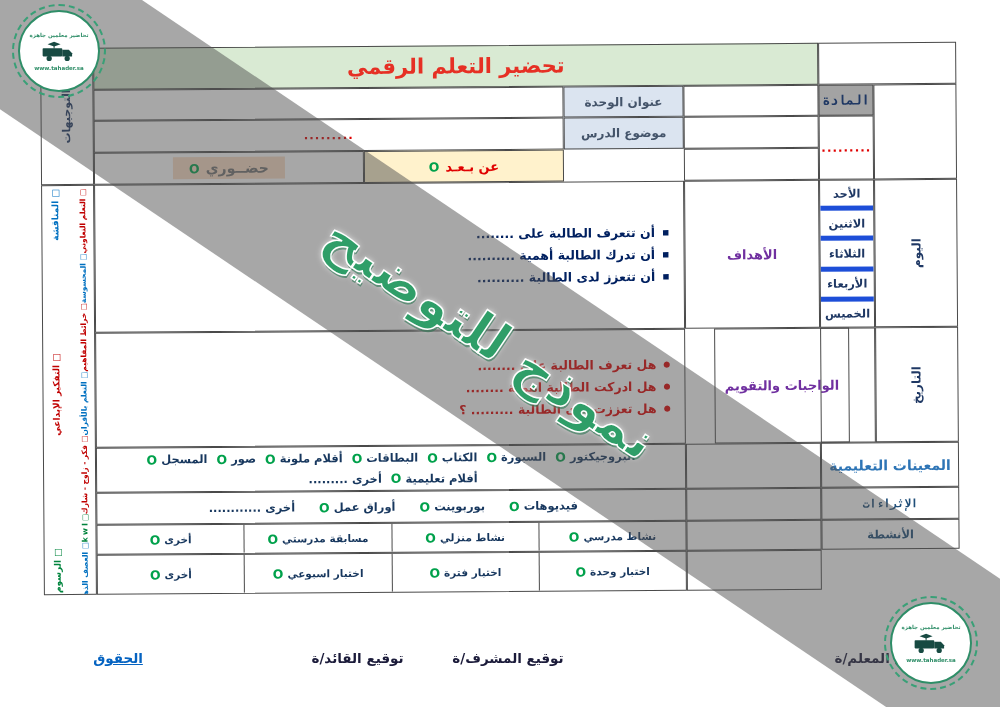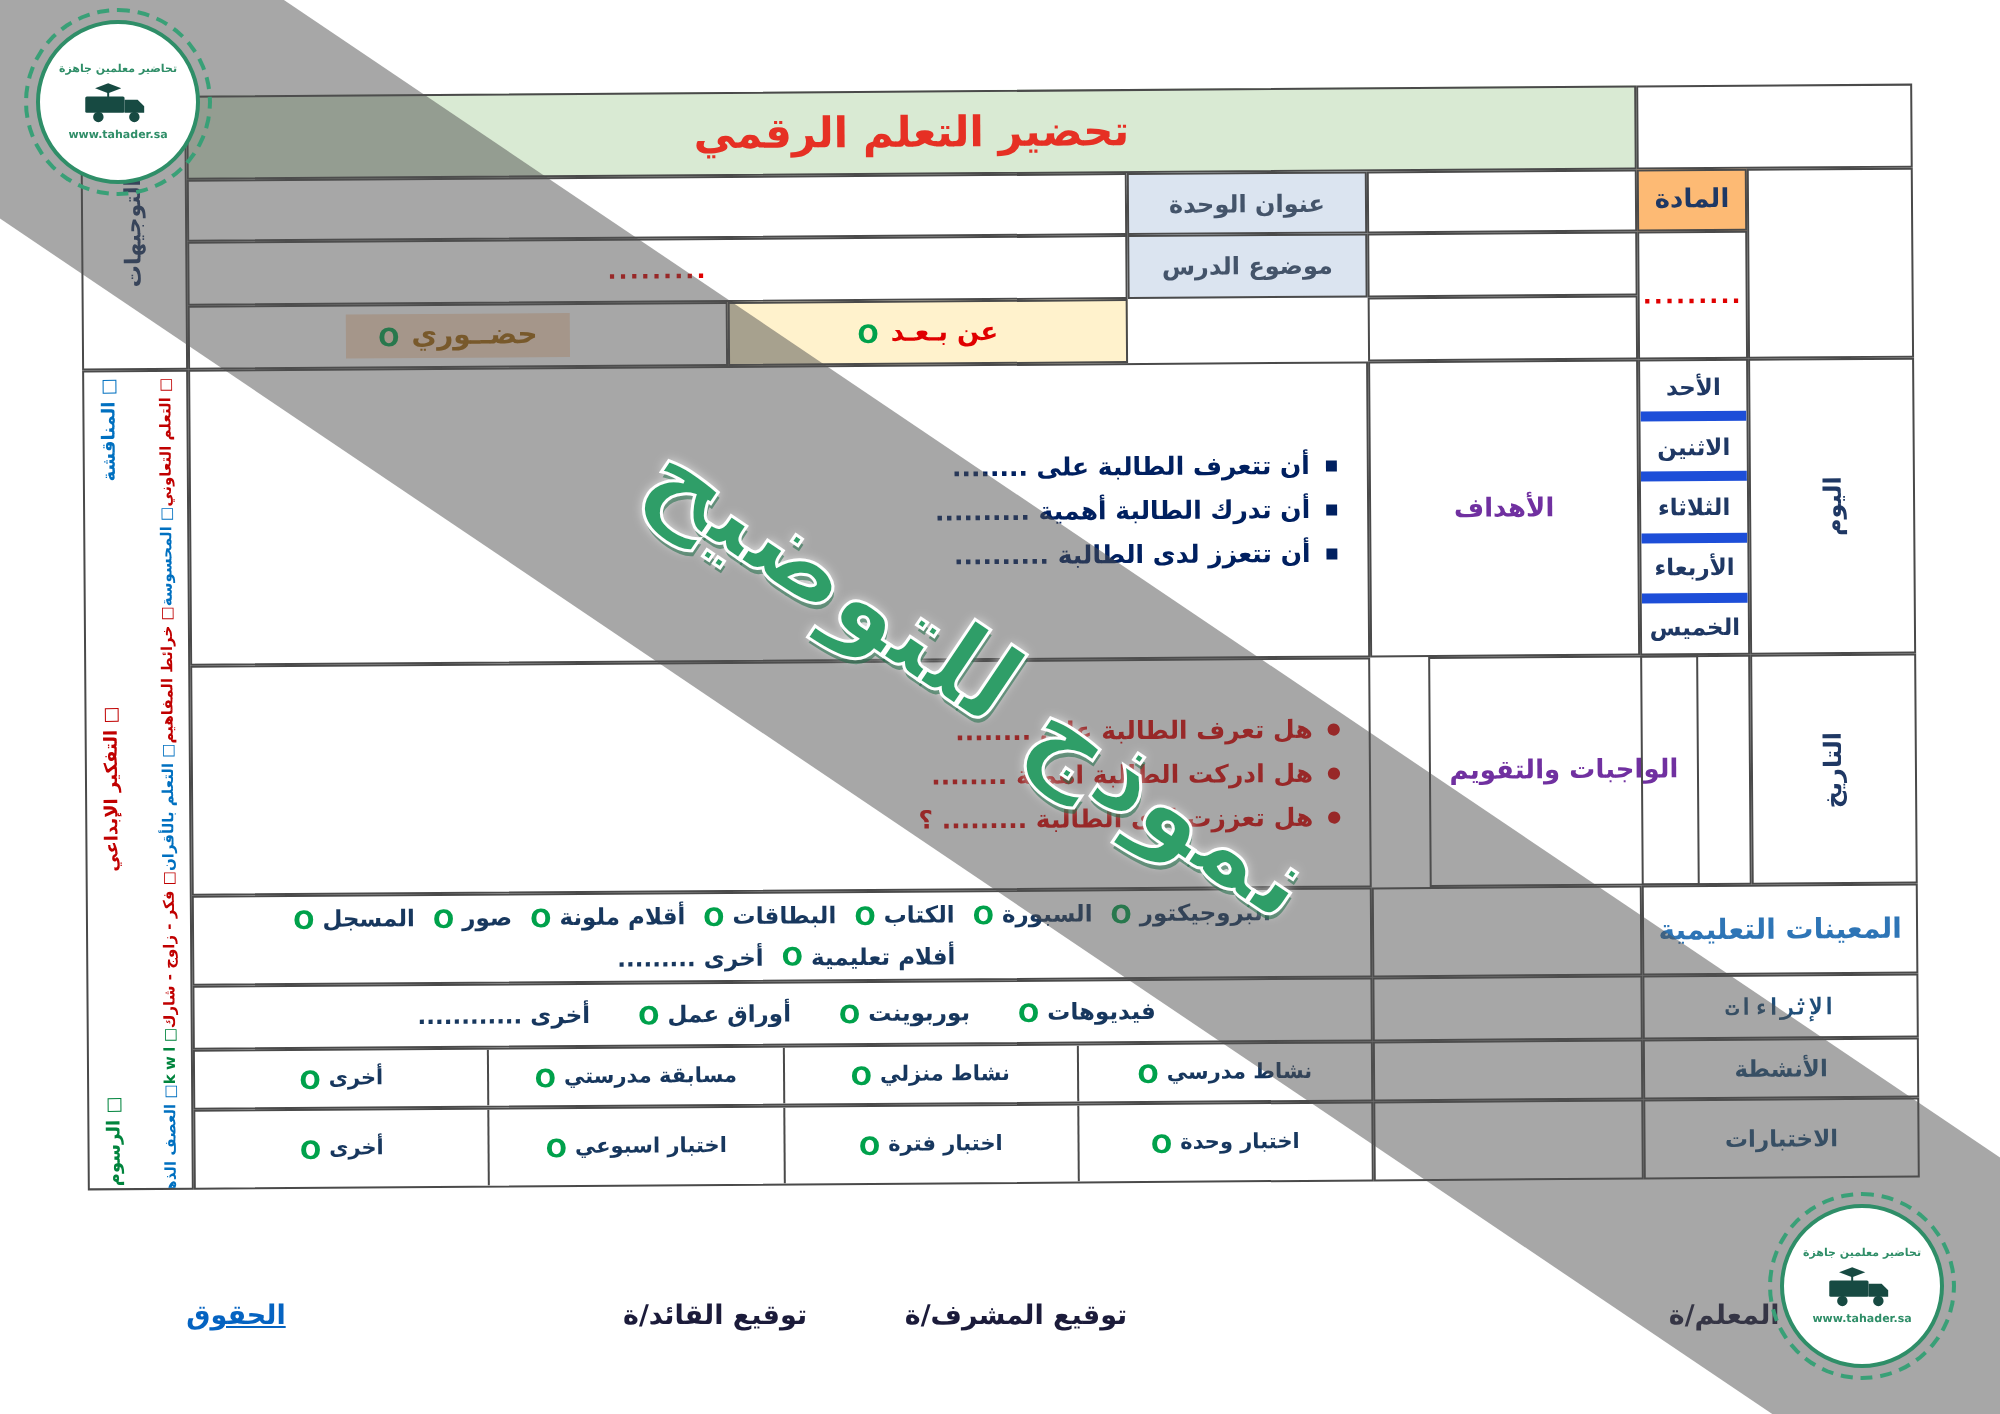--- a/index.html
+++ b/index.html
@@ -8,25 +8,25 @@
     font-family:"DejaVu Sans", sans-serif;direction:rtl;
   }
   #tbl{position:absolute;left:42px;top:45px;width:916px;height:547px;transform:rotate(-0.4deg);z-index:1;}
   .cell{
     position:absolute;box-sizing:border-box;border:1px solid #4a4a4a;
     display:flex;align-items:center;justify-content:center;overflow:hidden;
     color:#17375e;
   }
   .title-cell{background:#d9ead3;color:#e63024;font-size:21px;font-weight:bold;}
   .lbl{background:#dbe4f0;color:#44546a;font-weight:bold;font-size:12px;}
-  .subject-lbl{background:#fdba74;color:#1f3864;font-weight:bold;font-size:13px;}
+  .subject-lbl{background:#a3a3a3;color:#1f3864;font-weight:bold;font-size:13px;font-family:Liberation Mono, monospace;}
   .dots{color:#e00000;font-weight:bold;letter-spacing:1px;font-size:12px;}
   .remote-cell{background:#fff2cc;}
   .opt-red{color:#e00000;font-weight:bold;font-size:13px;}
-  .opt-dark{color:#a16207;font-weight:bold;font-size:14px;}
+  .opt-dark{color:#737373;font-weight:bold;font-size:14px;}
   .hl-peach{background:#fadcc4;padding:3px 16px;display:flex;gap:6px;align-items:center;}
   .omark{color:#00a14b;font-weight:bold;font-size:12.5px;}
   .purple-lbl{color:#7030a0;font-weight:bold;font-size:13px;}
   .sec-lbl{color:#1f4e79;font-weight:bold;font-size:11.5px;}
   .aids-lbl{color:#2e75b6;font-weight:bold;font-size:14px;}
   .vtext{transform:rotate(-90deg);white-space:nowrap;font-weight:bold;color:#1f3864;font-size:12px;}
   .vtext-sm{font-size:11px;}
   .content-col{flex-direction:column;align-items:flex-start;justify-content:center;padding-right:14px;}
   .obj-line{display:flex;align-items:center;gap:7px;line-height:22px;font-size:12.5px;font-weight:bold;color:#002060;}
   .eval-line{display:flex;align-items:center;gap:7px;line-height:22px;font-size:12.5px;font-weight:bold;color:#e00000;}
@@ -294,21 +294,20 @@
           <span class="omark">O</span>
         </div>
 
         <div class="optcell">
           <span>أخرى</span>
           <span class="omark">O</span>
         </div>
 
     </div>
     <div class="cell" style="left:643px;top:507px;width:135px;height:40px;"></div>
-    <div class="cell sec-lbl" style="left:778px;top:507px;width:138px;height:40px;">الاختبارات</div>
 
   </div>
 
   <div class="footer-item" style="left:828px;top:650px;width:110px;">توقيع المعلم/ة</div>
   <div class="footer-item" style="left:448px;top:650px;width:120px;">توقيع المشرف/ة</div>
   <div class="footer-item" style="left:300px;top:650px;width:115px;">توقيع القائد/ة</div>
   <div class="footer-item rights-link" style="left:88px;top:650px;width:60px;">الحقوق</div>
 
   <div class="band"></div>
   <div class="wmtext">نموذج للتوضيح</div>

